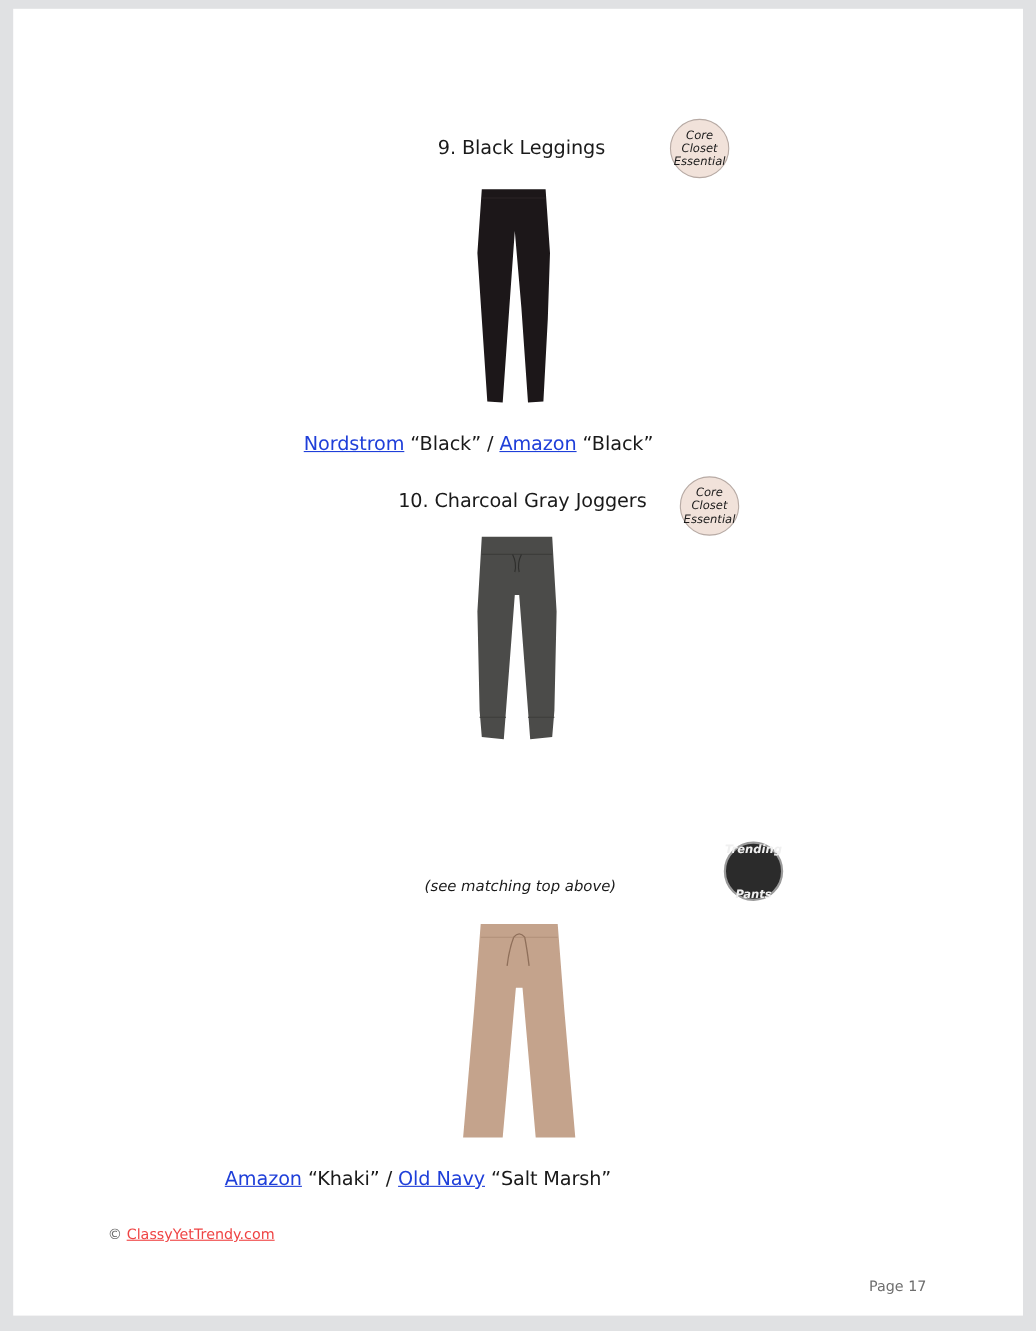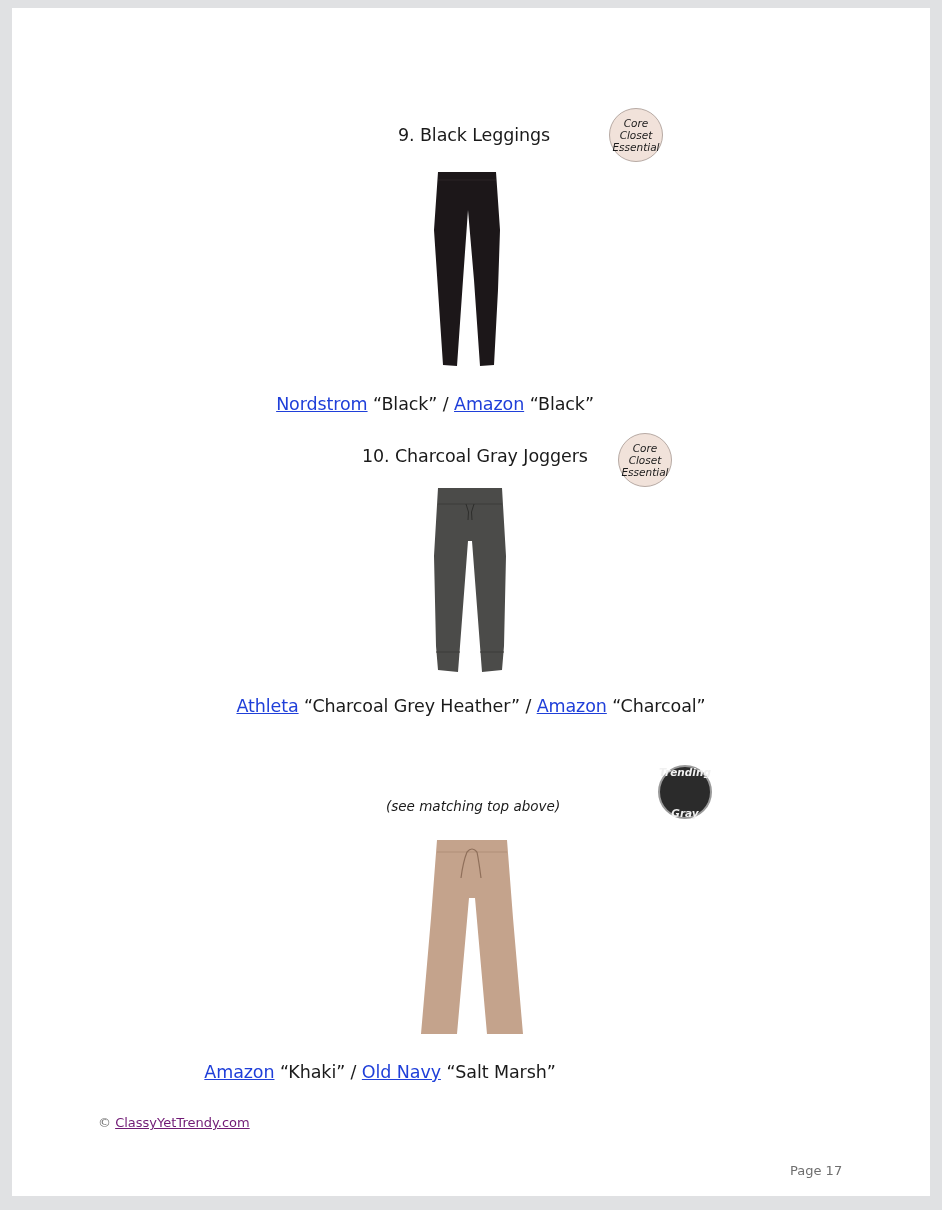--- a/index.html
+++ b/index.html
@@ -16,21 +16,21 @@
   .links { font-size:17.5px; color:#1a1a1a; white-space:nowrap; text-align:center; letter-spacing:-0.1px; }
   .links a { color:#1f3fd9; text-decoration:underline; }
   .badge {
     position:absolute; width:54px; height:54px; border-radius:50%;
     display:flex; flex-direction:column; align-items:center; justify-content:center;
     font-style:italic; font-size:10.5px; line-height:12px; text-align:center; box-sizing:border-box;margin-left:36px;
   }
   .badge.core { background:#f1e2da; border:1.5px solid #b7aaa4; color:#1a1a1a; }
   .badge.trend { background:#2b2b2b; border:2px solid #9a9a9a; color:#f0f0f0; font-weight:bold; font-size:10.5px;gap:29px; }
   .footer-left { font-size:13px; color:#6e6e6e; white-space:nowrap; }
-  .footer-left a { color:#701a75; text-decoration:underline; }
+  .footer-left a { color:#ef4444; text-decoration:underline; }
   .footer-right { font-size:13px; color:#6e6e6e; white-space:nowrap; }
   svg { display:block; }
 </style>
 </head>
 <body>
 
 <div class="page">
 
   <div class="abs title" style="left:386px; top:117px;">9. Black Leggings</div>
   <div class="badge core" style="left:561px; top:100px;">
@@ -58,30 +58,25 @@
   </div>
   <div class="abs" style="left:418px; top:478px;">
     <svg width="80" height="190" viewBox="0 0 80 190">
       <path d="M8 2 L72 2 L76 70 L74 160 L72 184 L52 186 L50 160 L42 55 L38 55 L30 160 L28 186 L8 184 L6 160 L4 70 Z" fill="#4b4b49"></path>
       <line x1="8" y1="18" x2="72" y2="18" stroke="#3d3d3b" stroke-width="1"></line>
       <path d="M36 18 Q40 26 38 34 M44 18 Q40 26 42 34" stroke="#2e2e2c" stroke-width="1" fill="none"></path>
       <line x1="6" y1="166" x2="30" y2="166" stroke="#3d3d3b" stroke-width="1"></line>
       <line x1="50" y1="166" x2="74" y2="166" stroke="#3d3d3b" stroke-width="1"></line>
     </svg>
   </div>
-  <div class="abs links" style="left:0; width:918px; top:688px;">
-    <a href="#">Athleta</a>
-    <span>“Charcoal Grey Heather”</span><span> / </span><a href="#">Amazon</a>
-    <span>“Charcoal”</span>
-  </div>
 
   <div class="abs subtitle" style="left:374px; top:790px;">(see matching top above)</div>
   <div class="badge trend" style="left:610px; top:757px;">
     <span>Trending</span>
-    <span>Gray</span>
+    <span>Pants</span>
   </div>
   <div class="abs" style="left:405px; top:830px;">
     <svg width="110" height="200" viewBox="0 0 110 200">
       <path d="M20 2 L90 2 L96 80 L106 196 L70 196 L58 60 L52 60 L40 196 L4 196 L14 80 Z" fill="#c4a38c"></path>
       <line x1="20" y1="14" x2="90" y2="14" stroke="#b08f78" stroke-width="1"></line>
       <path d="M50 14 Q46 24 44 40 M60 14 Q62 24 64 40" stroke="#8f6f5a" stroke-width="1.2" fill="none"></path>
       <path d="M50 14 Q55 8 60 14" stroke="#8f6f5a" stroke-width="1.2" fill="none"></path>
     </svg>
   </div>
   <div class="abs links" style="left:0; width:736px; top:1054px;">

